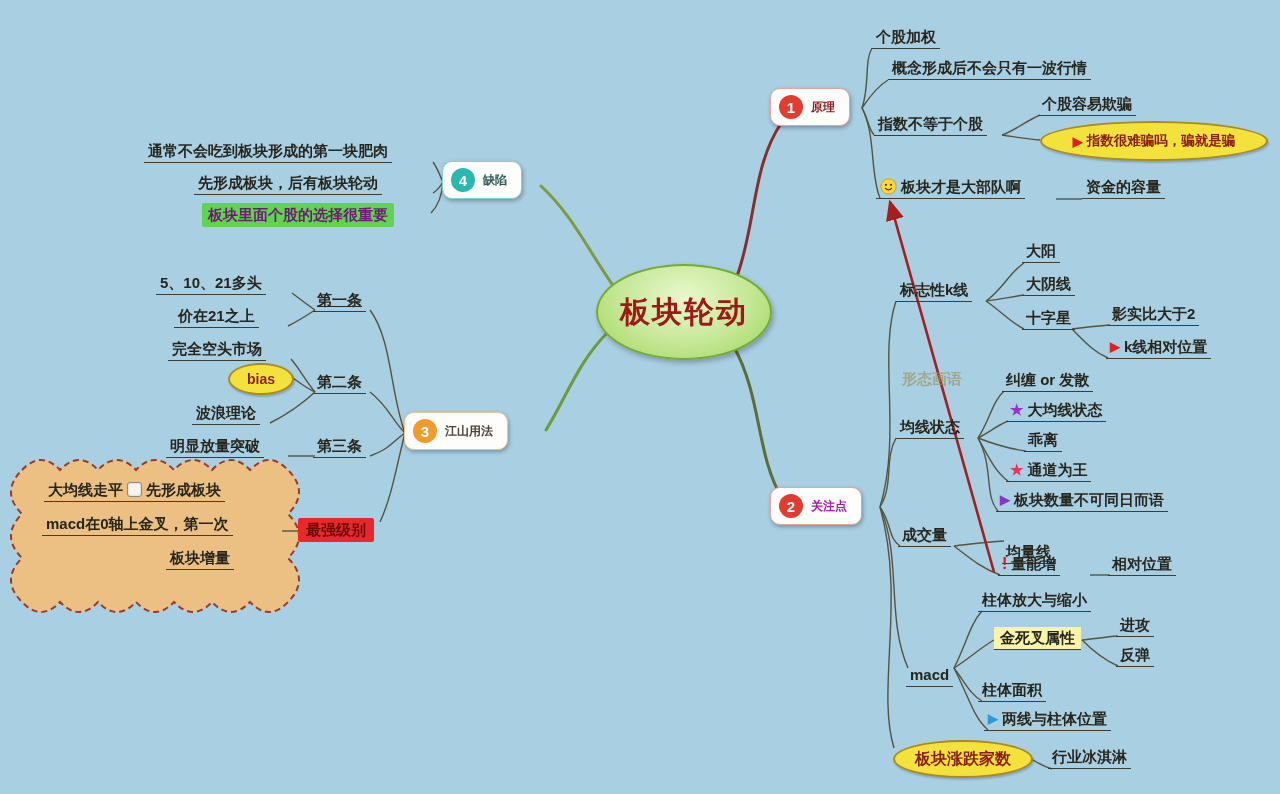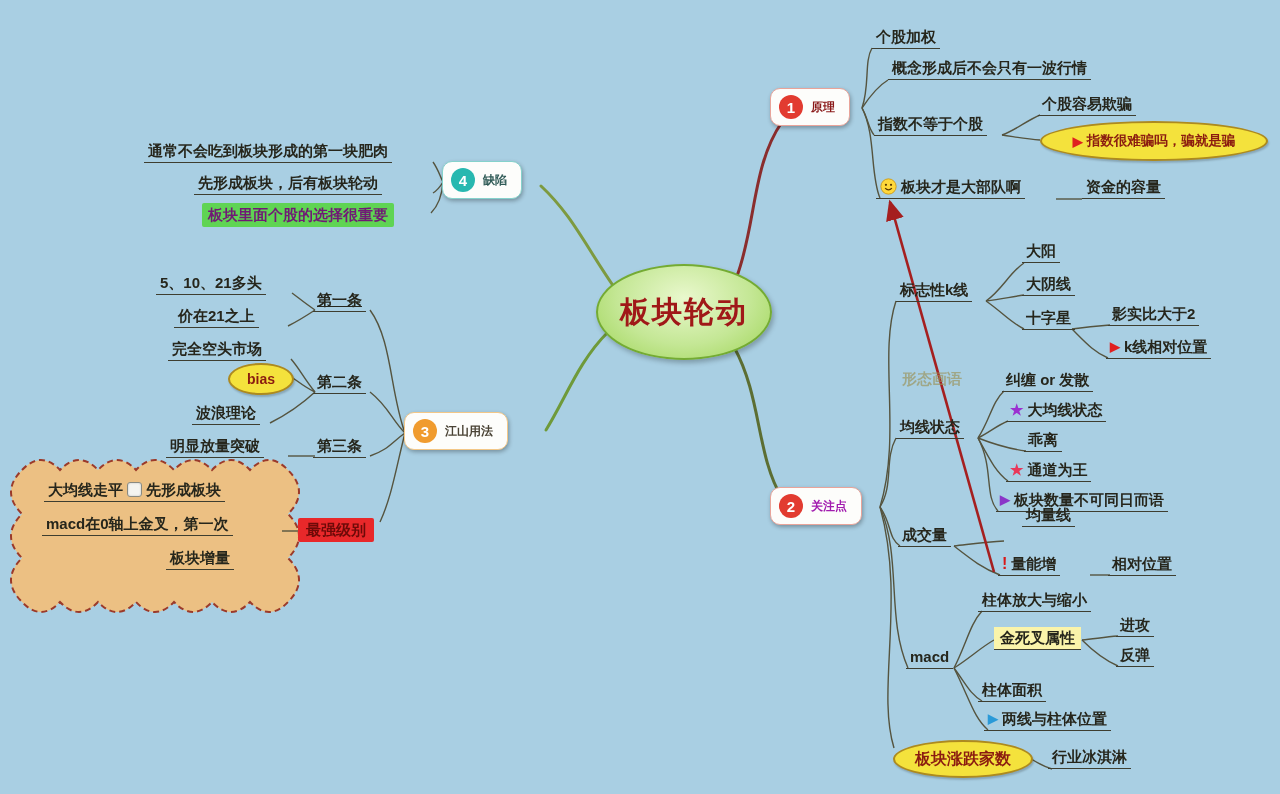--- a/index.html
+++ b/index.html
@@ -181,28 +181,28 @@
   <div class="n row" style="left:1006px;top:459px;">
     <span class="star-red">★</span>
     <span>通道为王</span>
   </div>
   <div class="n row" style="left:996px;top:489px;">
     <span class="tri-purple">▶</span>
     <span>板块数量不可同日而语</span>
   </div>
 
   <div class="n" style="left:898px;top:524px;">成交量</div>
-  <div class="n" style="left:1002px;top:504px;margin-left:20px;">均量线</div>
+  <div class="n" style="left:1002px;top:541px;">均量线</div>
   <div class="n row" style="left:998px;top:553px;">
     <span class="excl">!</span>
     <span>量能增</span>
   </div>
   <div class="n" style="left:1108px;top:553px;">相对位置</div>
 
-  <div class="n" style="left:906px;top:646px;">macd</div>
+  <div class="n" style="left:906px;top:664px;">macd</div>
   <div class="n" style="left:978px;top:589px;">柱体放大与缩小</div>
   <div class="n chip-yellow" style="left:994px;top:627px;">金死叉属性</div>
   <div class="n" style="left:1116px;top:614px;">进攻</div>
   <div class="n" style="left:1116px;top:644px;">反弹</div>
   <div class="n" style="left:978px;top:679px;">柱体面积</div>
   <div class="n row" style="left:984px;top:708px;">
     <span class="tri-blue">▶</span>
     <span>两线与柱体位置</span>
   </div>
 

